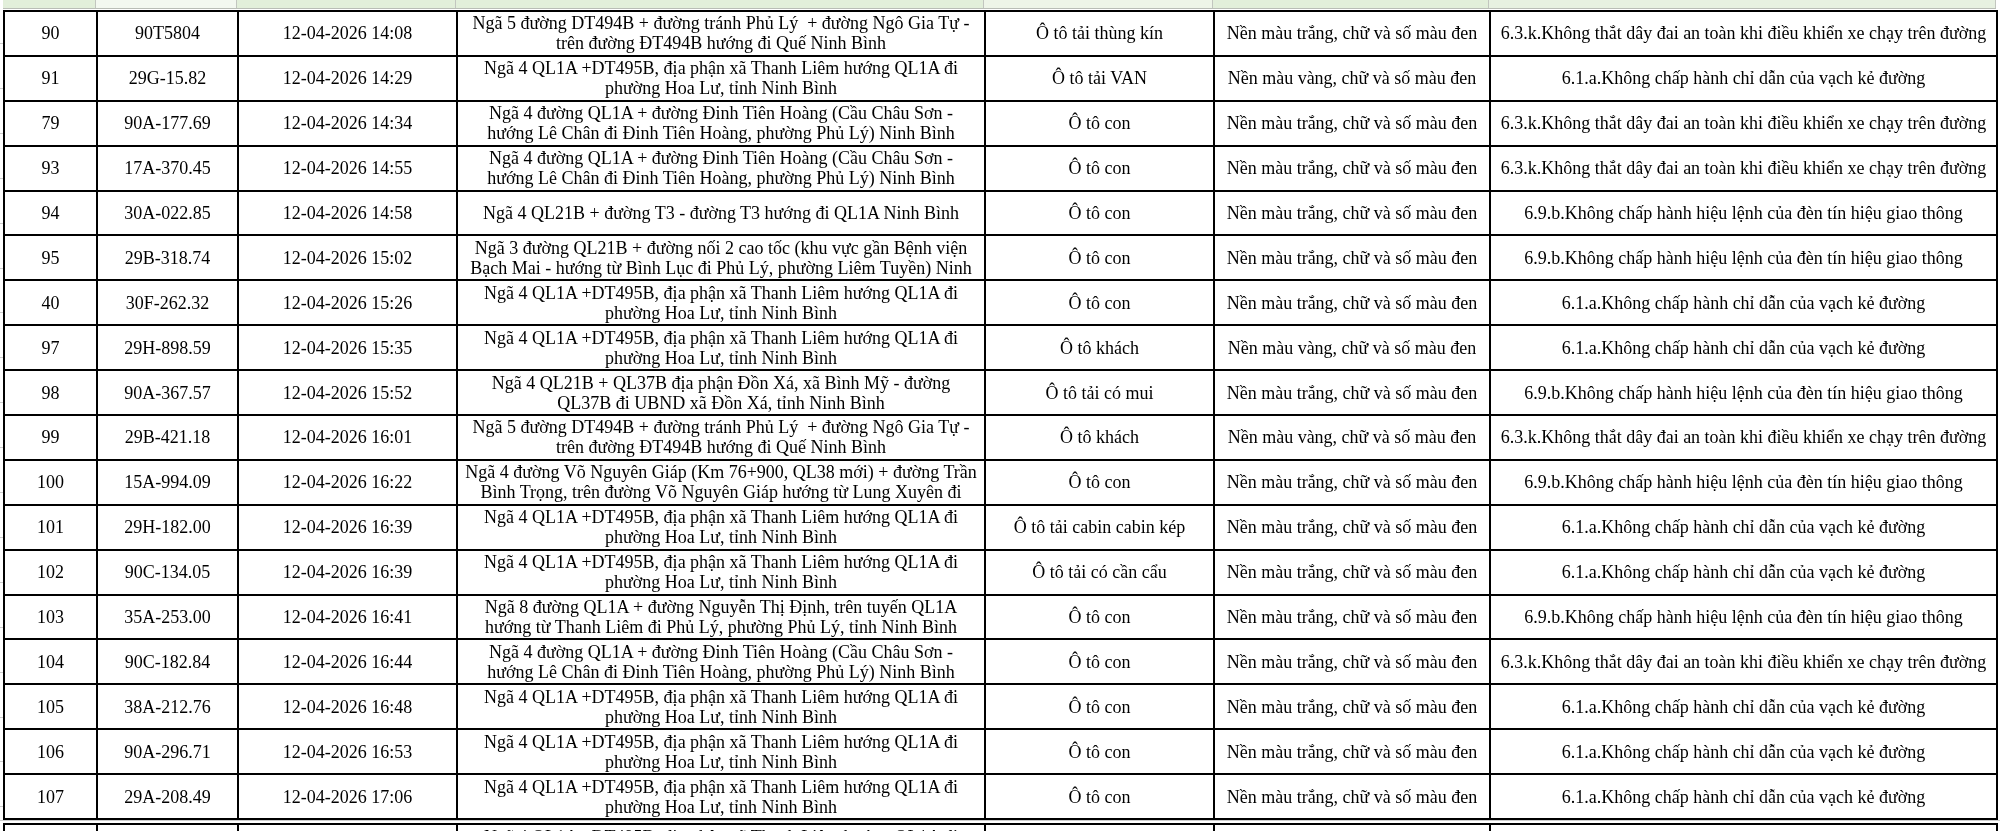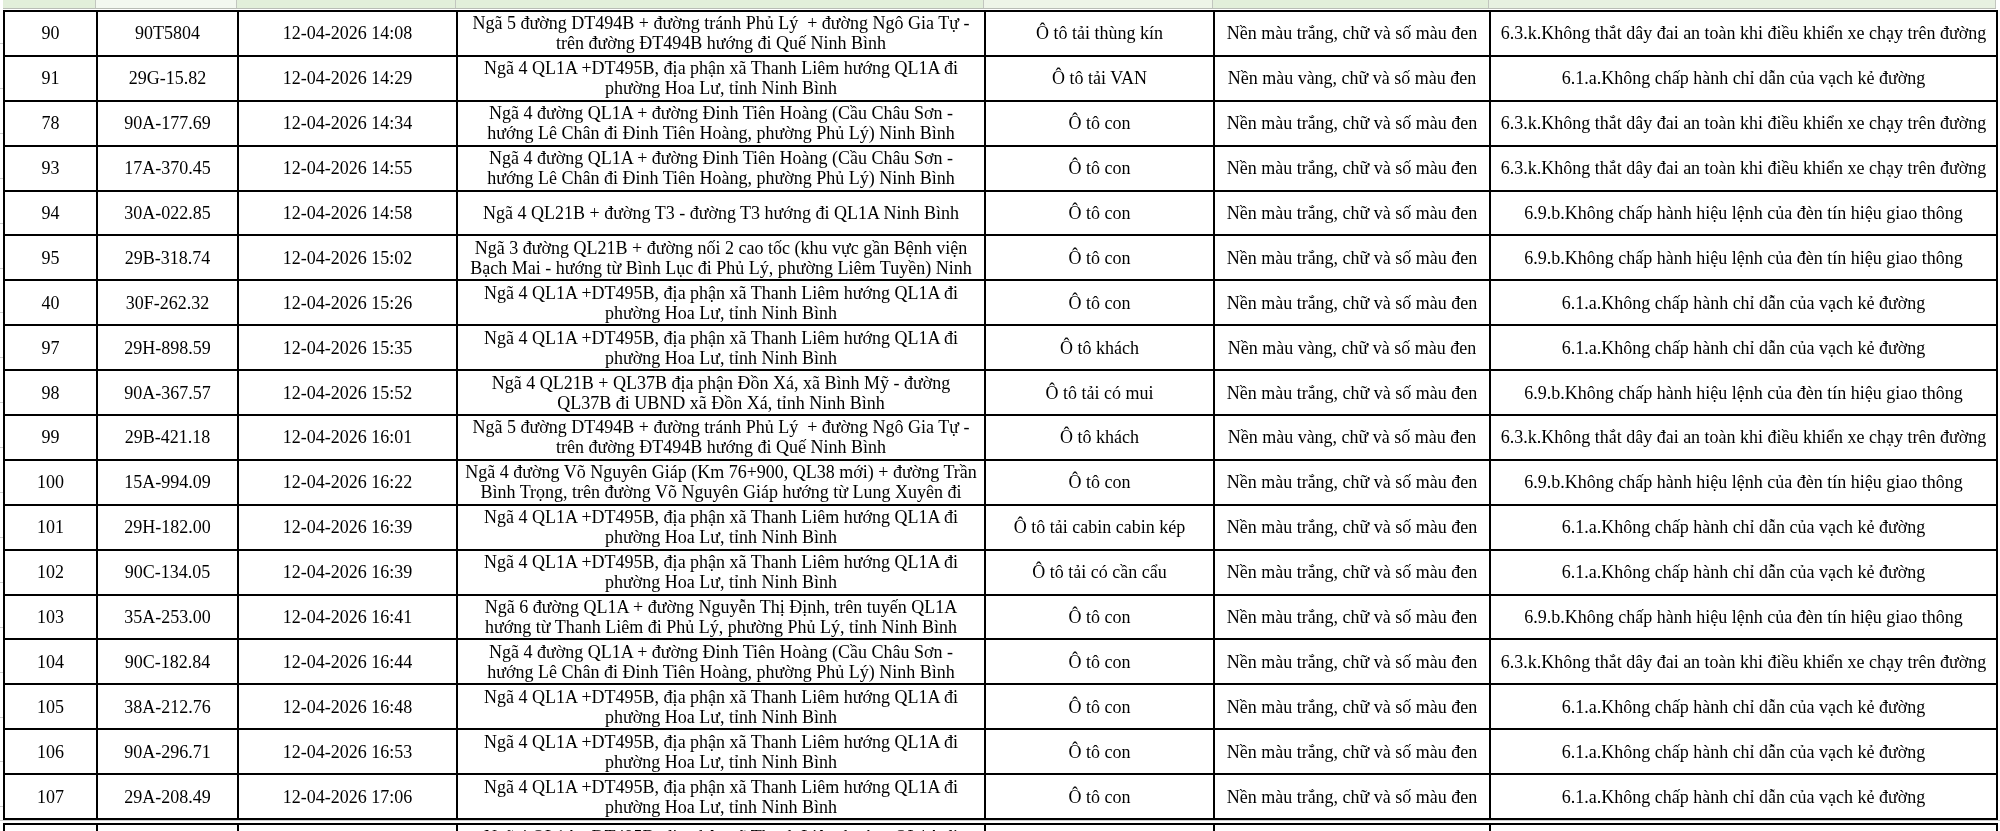--- a/index.html
+++ b/index.html
@@ -131,21 +131,21 @@
           <td>91</td>
           <td>29G-15.82</td>
           <td>12-04-2026 14:29</td>
           <td class="loc">Ngã 4 QL1A +DT495B, địa phận xã Thanh Liêm hướng QL1A đi
 phường Hoa Lư, tỉnh Ninh Bình</td>
           <td>Ô tô tải VAN</td>
           <td>Nền màu vàng, chữ và số màu đen</td>
           <td>6.1.a.Không chấp hành chỉ dẫn của vạch kẻ đường</td>
         </tr>
         <tr>
-          <td>78</td>
+          <td>79</td>
           <td>90A-177.69</td>
           <td>12-04-2026 14:34</td>
           <td class="loc">Ngã 4 đường QL1A + đường Đinh Tiên Hoàng (Cầu Châu Sơn -
 hướng Lê Chân đi Đinh Tiên Hoàng, phường Phủ Lý) Ninh Bình</td>
           <td>Ô tô con</td>
           <td>Nền màu trắng, chữ và số màu đen</td>
           <td>6.3.k.Không thắt dây đai an toàn khi điều khiển xe chạy trên đường</td>
         </tr>
         <tr>
           <td>93</td>
@@ -243,21 +243,21 @@
           <td class="loc">Ngã 4 QL1A +DT495B, địa phận xã Thanh Liêm hướng QL1A đi
 phường Hoa Lư, tỉnh Ninh Bình</td>
           <td>Ô tô tải có cần cẩu</td>
           <td>Nền màu trắng, chữ và số màu đen</td>
           <td>6.1.a.Không chấp hành chỉ dẫn của vạch kẻ đường</td>
         </tr>
         <tr>
           <td>103</td>
           <td>35A-253.00</td>
           <td>12-04-2026 16:41</td>
-          <td class="loc">Ngã 6 đường QL1A + đường Nguyễn Thị Định, trên tuyến QL1A
+          <td class="loc">Ngã 8 đường QL1A + đường Nguyễn Thị Định, trên tuyến QL1A
 hướng từ Thanh Liêm đi Phủ Lý, phường Phủ Lý, tỉnh Ninh Bình</td>
           <td>Ô tô con</td>
           <td>Nền màu trắng, chữ và số màu đen</td>
           <td>6.9.b.Không chấp hành hiệu lệnh của đèn tín hiệu giao thông</td>
         </tr>
         <tr>
           <td>104</td>
           <td>90C-182.84</td>
           <td>12-04-2026 16:44</td>
           <td class="loc">Ngã 4 đường QL1A + đường Đinh Tiên Hoàng (Cầu Châu Sơn -

